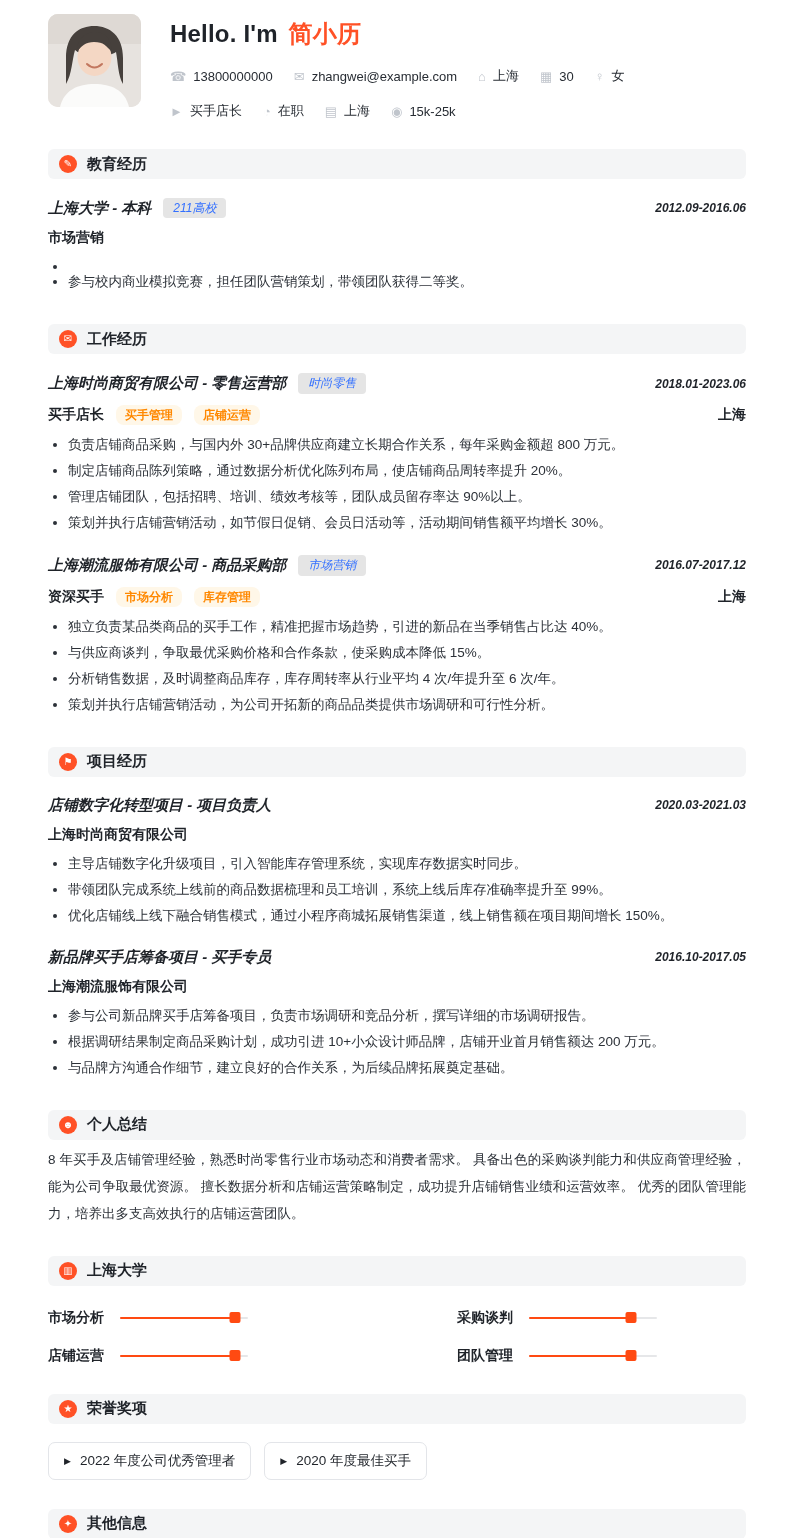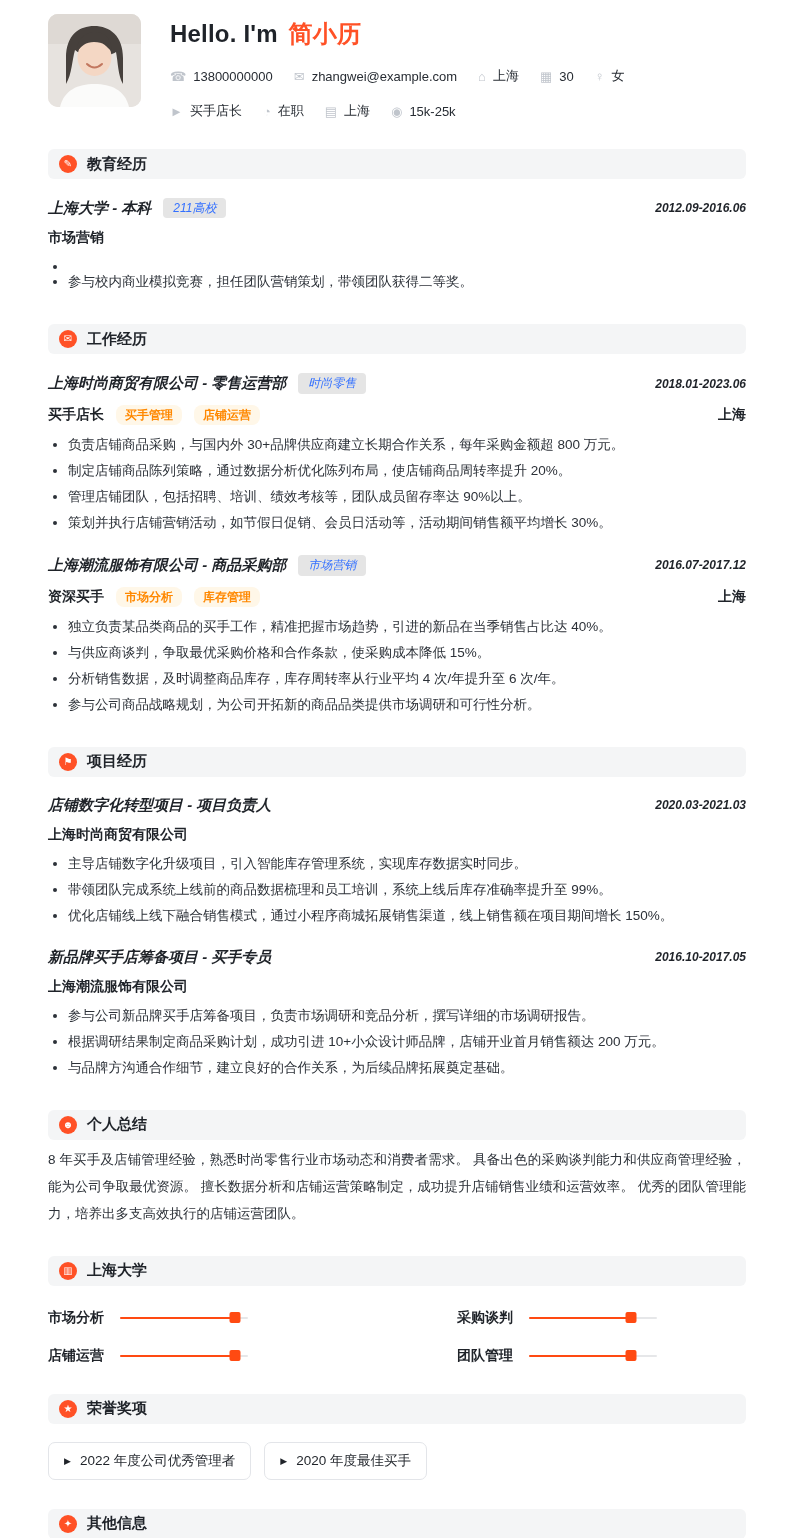--- a/index.html
+++ b/index.html
@@ -243,21 +243,21 @@
       <div class="bullet">
           <span class="dot"></span>
           <span>与供应商谈判，争取最优采购价格和合作条款，使采购成本降低 15%。</span>
         </div>
       <div class="bullet">
           <span class="dot"></span>
           <span>分析销售数据，及时调整商品库存，库存周转率从行业平均 4 次/年提升至 6 次/年。</span>
         </div>
       <div class="bullet">
           <span class="dot"></span>
-          <span>参与公司商品战略规划，为公司开拓新的商品品类提供市场调研和可行性分析。</span>
+          <span>策划并执行店铺营销活动，为公司开拓新的商品品类提供市场调研和可行性分析。</span>
         </div>
     </div>
   </div>
 
   <div class="section-bar">
     <span class="section-icon">⚑</span>
     <span class="section-title">项目经历</span>
   </div>
 
   <div>

